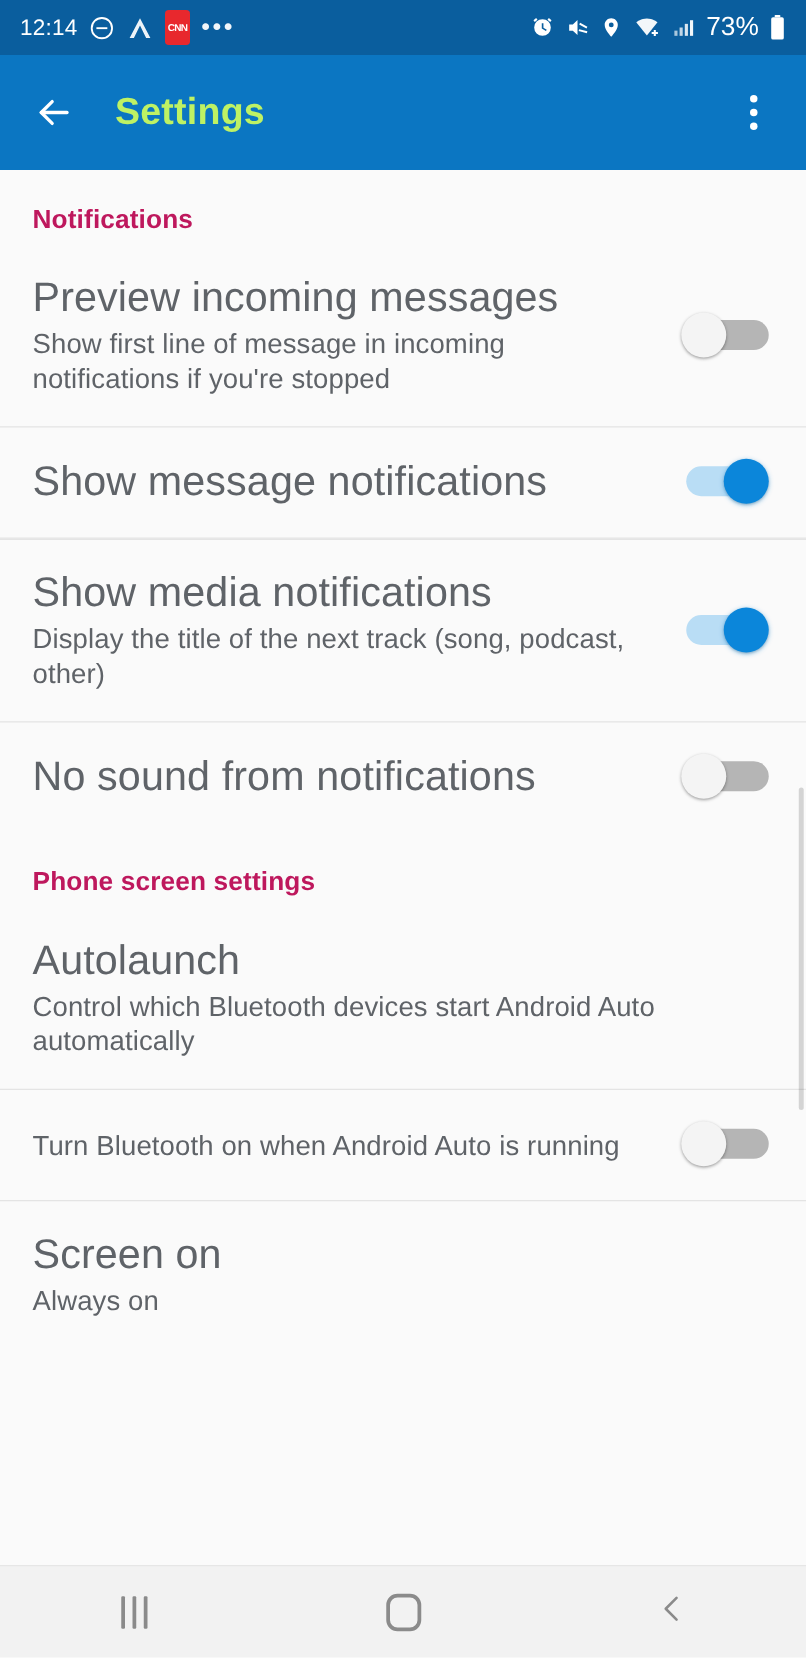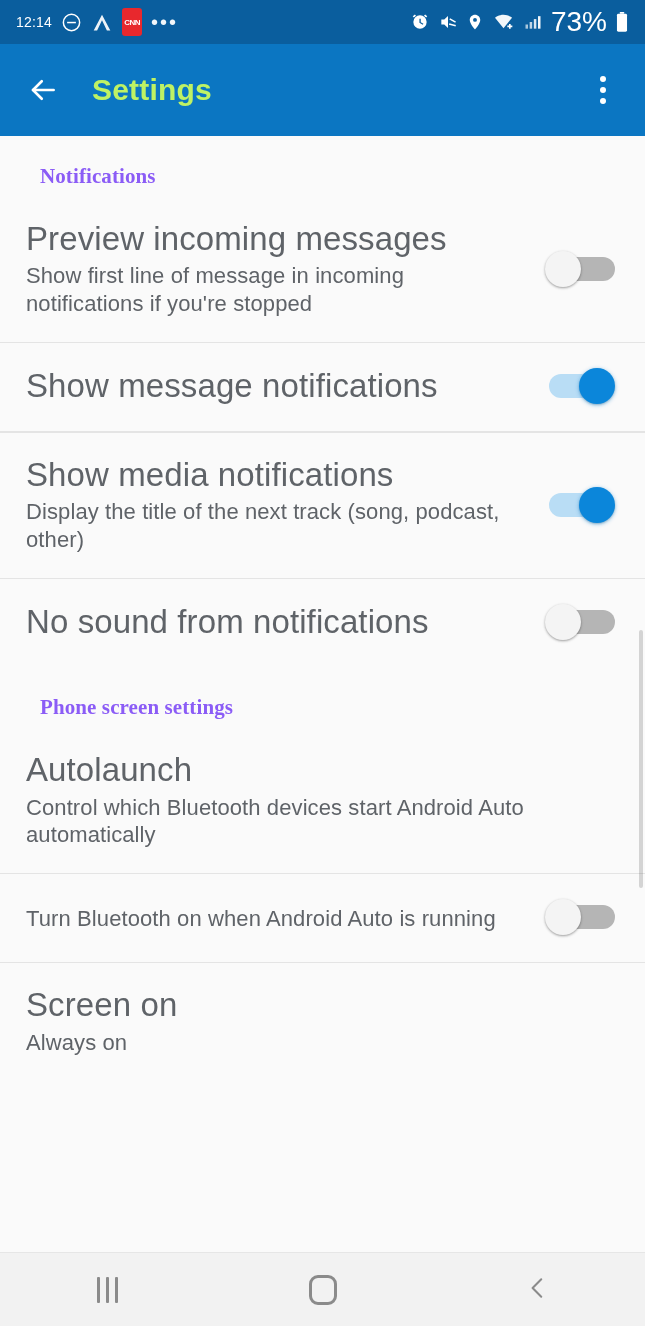--- a/index.html
+++ b/index.html
@@ -12,24 +12,24 @@
   body { position:relative; }
 
   
   .status-bar {
     height:44px; background:#0a5e9e;
     display:flex; align-items:center;
     padding:0 16px; color:#ffffff;
   }
   .status-left { display:flex; align-items:center; gap:9px; flex:1; }
   .status-right { display:flex; align-items:center; gap:8px; }
-  .sb-time { font-size:14px; letter-spacing:.2px; font-weight:400; }
+  .sb-time { font-size:18px; letter-spacing:.2px; font-weight:400; }
   .sb-icon { display:inline-flex; align-items:center; justify-content:center; }
   .sb-dots { font-size:20px; letter-spacing:2px; line-height:10px; opacity:.95; }
-  .sb-battery-text { font-size:28px; }
+  .sb-battery-text { font-size:21px; }
   .app-badge {
     width:20px; height:28px; background:#e8282d; border-radius:3px;
     display:inline-flex; align-items:center; justify-content:center;
     color:#fff; font-size:8px; font-weight:bold; letter-spacing:-.5px;
   }
 
   
   .app-bar {
     height:92px; background:#0b76c2;
     display:flex; align-items:center; padding:0 22px;
@@ -44,22 +44,22 @@
     align-items:center; justify-content:center; gap:5px; cursor:pointer;
   }
   .overflow-menu i { width:6px; height:6px; border-radius:50%; background:#fff; display:block; }
 
   
   .content {
     position:absolute; top:136px; bottom:74px; left:0; right:0;
     background:#fafafa; overflow:hidden;
   }
   .section-header {
-    color:#8b5cf6; font-size:21px; font-weight:bold;
-    padding:28px 26px 8px 40px; letter-spacing:.1px;font-family:Liberation Serif, serif;
+    color:#be185d; font-size:21px; font-weight:bold;
+    padding:28px 26px 8px 26px; letter-spacing:.1px;
   }
   .row {
     display:flex; align-items:center;
     padding:22px 26px 24px 26px;
     min-height:88px;
   }
   .row-text { flex:1; padding-right:18px; }
   .row-title {
     font-size:33px; color:#5f6368; font-weight:400;
     line-height:1.22; letter-spacing:.1px;

